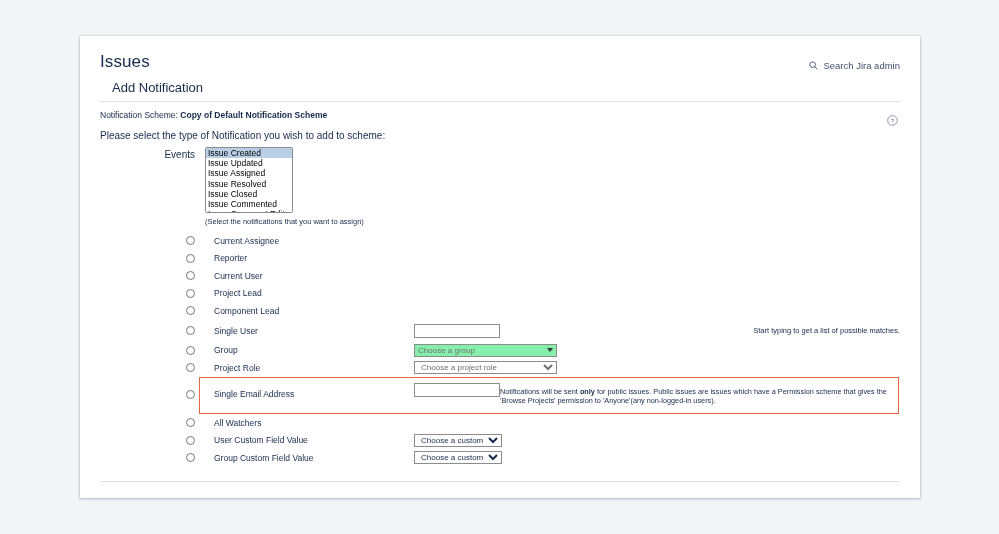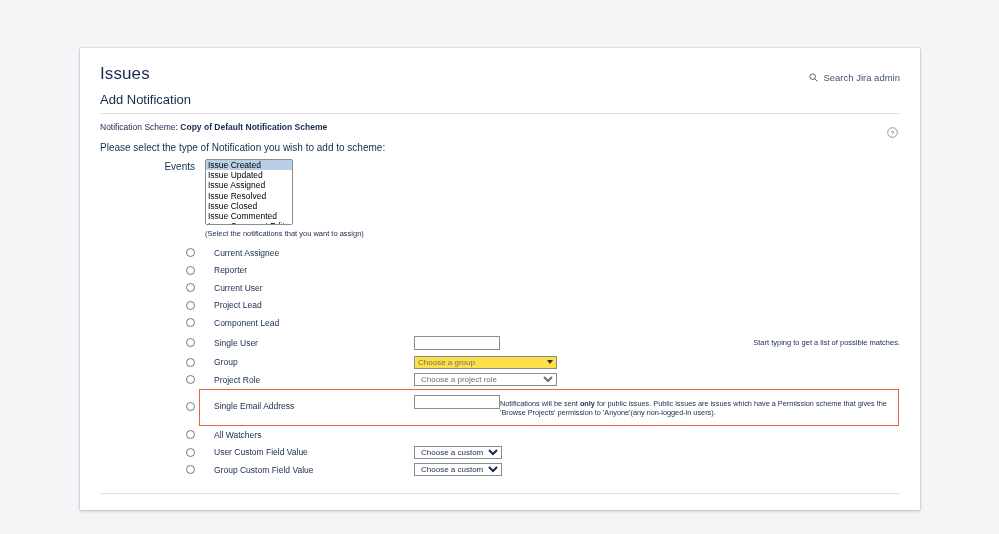--- a/index.html
+++ b/index.html
@@ -7,21 +7,21 @@
     padding: 0;
     background: #f4f5f7;
     width: 999px;
     height: 534px;
     font-family: "Liberation Sans", sans-serif;
     -webkit-font-smoothing: antialiased;
   }
   .page {
     position: absolute;
     left: 80px;
-    top: 48px;
+    top: 36px;
     width: 840px;
     height: 462px;
     background: #ffffff;
     box-shadow: 0 1px 3px rgba(9,30,66,0.25), 0 0 1px rgba(9,30,66,0.31);
     overflow: hidden;
   }
   .header-row {
     display: flex;
     align-items: flex-start;
     justify-content: space-between;
@@ -36,21 +36,21 @@
   .search-jira {
     display: flex;
     align-items: center;
     gap: 5px;
     font-size: 9.5px;
     color: #42526e;
     margin-top: 8px;
   }
   .search-icon svg { display: block; }
   .section-title {
-    padding: 8px 20px 0 20px;
+    padding: 8px 20px 0 32px;
     font-size: 13px;
     color: #172b4d;
     font-weight: 400;
   }
   .title-divider {
     margin: 6px 20px 0 20px;
     border-bottom: 1px solid #dfe1e6;
   }
   .help-icon {
     position: absolute;
@@ -144,21 +144,21 @@
     border: 1px solid #8c8c8c;
     font-size: 8.5px;
     font-family: "Liberation Sans", sans-serif;
     padding: 0 2px;
     background: #fff;
   }
   .select-box {
     width: 143px;
     height: 13px;
     border: 1px solid #8c8c8c;
-    background: #fde047;
+    background: #86efac;
     font-size: 8px;
     color: #707070;
     display: flex;
     align-items: center;
     justify-content: space-between;
     padding: 0 3px;
     box-sizing: border-box;
   }
   .select-box .caret {
     width: 0; height: 0;

